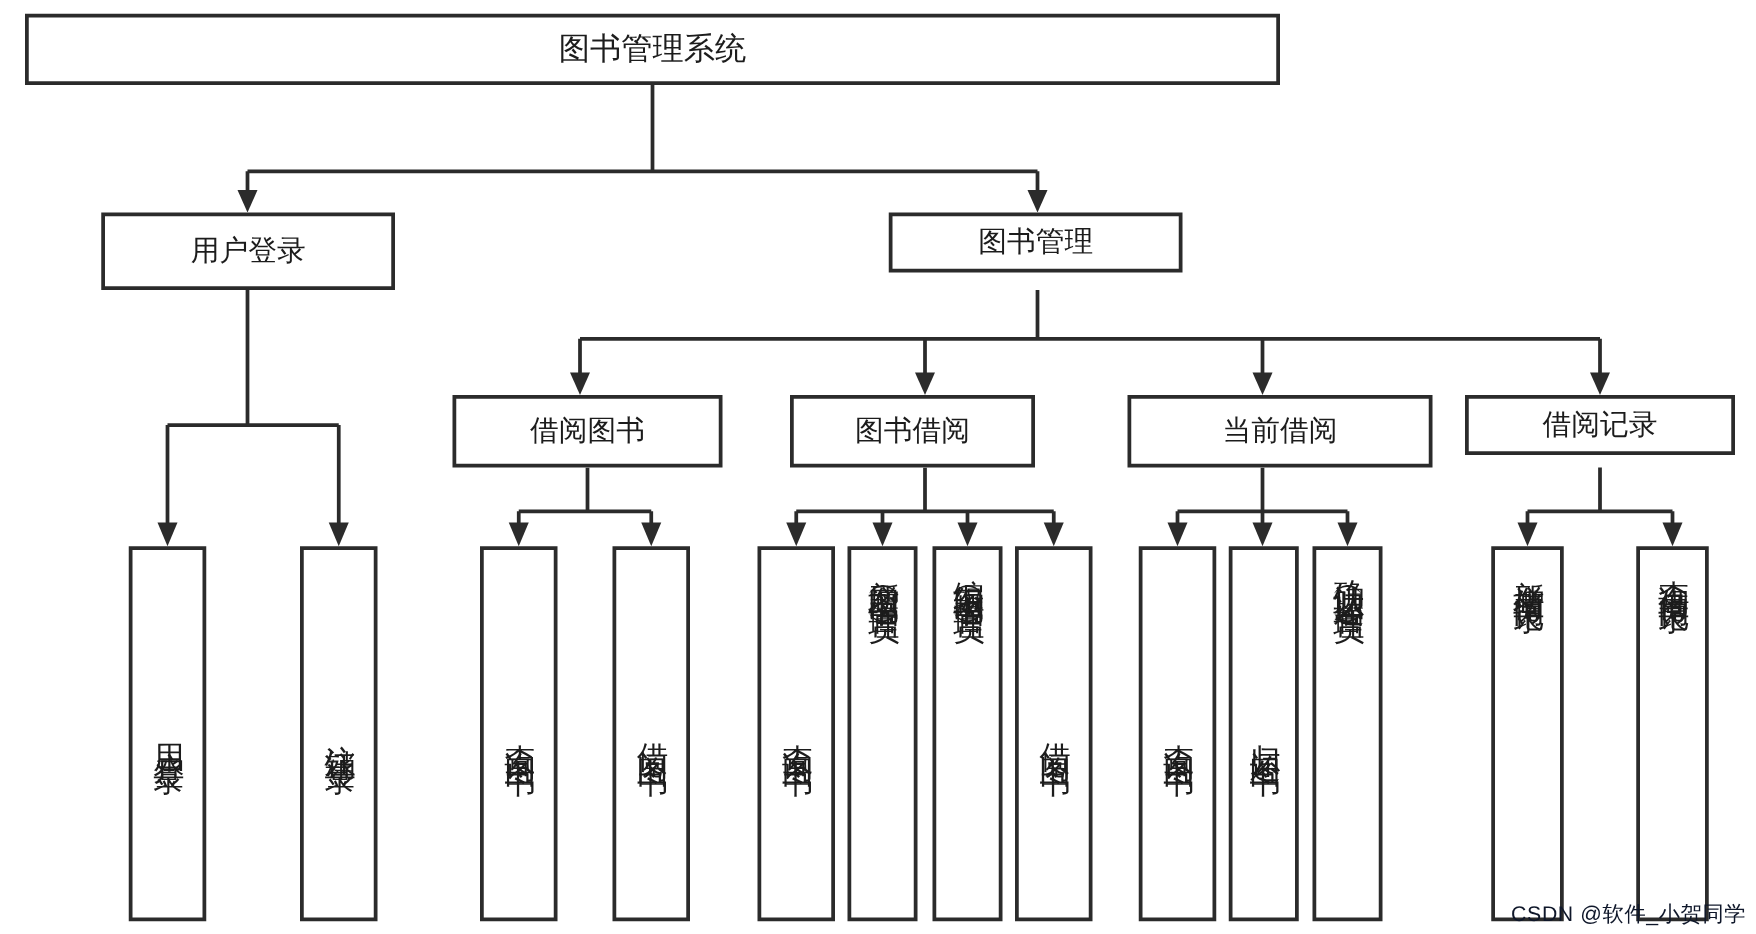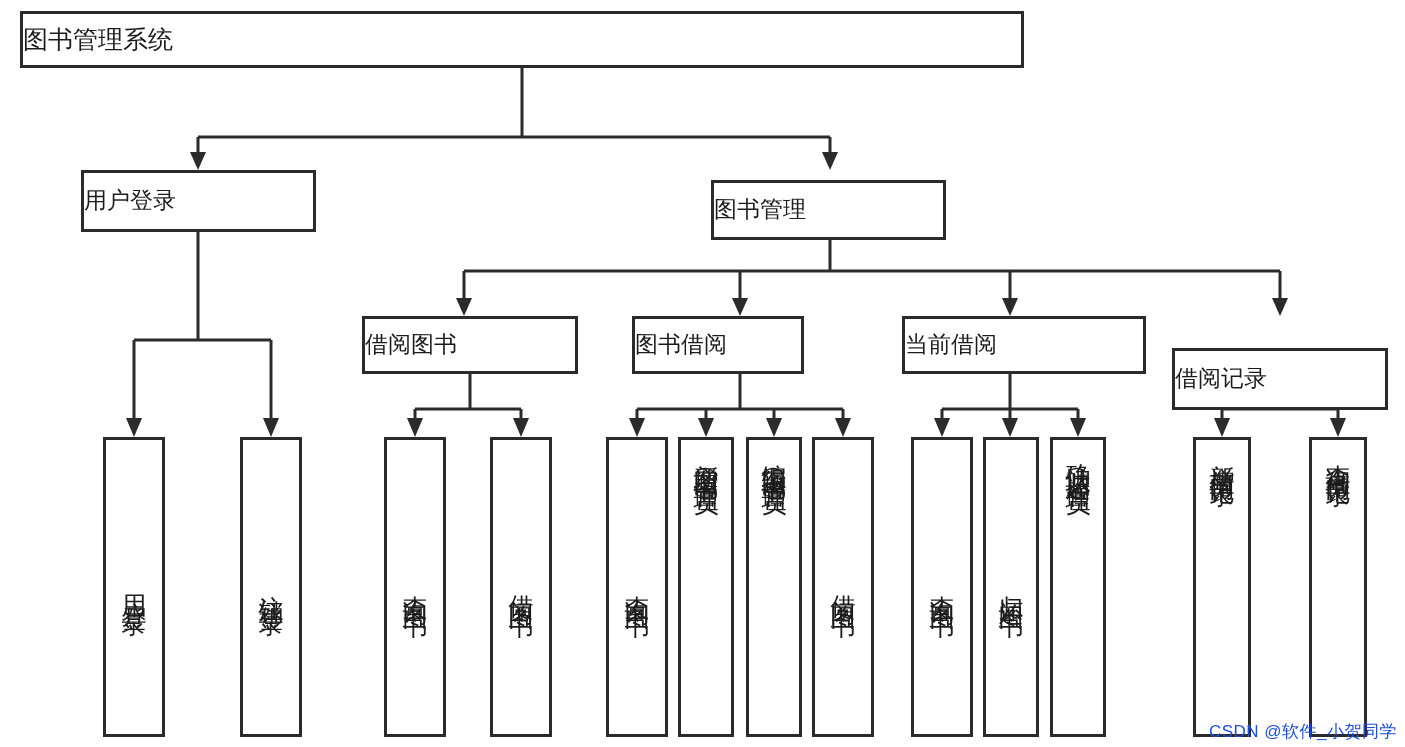--- a/index.html
+++ b/index.html
@@ -38,20 +38,21 @@
   }
 
   
   .node {
     position: absolute;
     box-sizing: border-box;
     background: #ffffff;
     border: 3px solid #2b2b2b;
     display: flex;
     align-items: center;
+    justify-content: center;
     color: #1c1c1c;
     z-index: 2;
   }
   .node .label {
     display: block;
     text-align: center;
     line-height: 1.18;
     white-space: nowrap;
   }
 
@@ -83,21 +84,21 @@
     align-items: center;
     padding-top: 0;
   }
 
   
   #watermark {
     position: absolute;
     right: 8px;
     bottom: 4px;
     font-size: 17px;
-    color: #1d4ed8;
+    color: #0f172a;
     letter-spacing: 0.5px;
     z-index: 3;
     white-space: nowrap;
   }
 </style>
 </head>
 <body>
 
 <div id="canvas">
 
@@ -166,37 +167,37 @@
   </svg>
 
   <div class="node root" style="left:20px; top:11px; width:1004px; height:57px;">
     <span class="label">图书管理系统</span>
   </div>
 
   <div class="node branch" style="left:81px; top:170px; width:235px; height:62px;">
     <span class="label">用户登录</span>
   </div>
 
-  <div class="node branch" style="left:711px; top:180px; width:235px; height:60px;">
+  <div class="node branch" style="left:711px; top:170px; width:235px; height:48px;">
     <span class="label">图书管理</span>
   </div>
 
   <div class="node branch" style="left:362px; top:316px; width:216px; height:58px;">
     <span class="label">借阅图书</span>
   </div>
 
-  <div class="node branch" style="left:632px; top:316px; width:172px; height:58px;">
+  <div class="node branch" style="left:632px; top:316px; width:196px; height:58px;">
     <span class="label">图书借阅</span>
   </div>
 
   <div class="node branch" style="left:902px; top:316px; width:244px; height:58px;">
     <span class="label">当前借阅</span>
   </div>
 
-  <div class="node branch" style="left:1172px; top:316px; width:216px; height:62px;margin-top:32px;">
+  <div class="node branch" style="left:1172px; top:316px; width:216px; height:48px;">
     <span class="label">借阅记录</span>
   </div>
 
   <div class="node leaf mid" style="left:103px; top:437px; width:62px; height:300px;">
     <span class="label">用户登录</span>
   </div>
 
   <div class="node leaf mid" style="left:240px; top:437px; width:62px; height:300px;">
     <span class="label">注销登录</span>
   </div>

